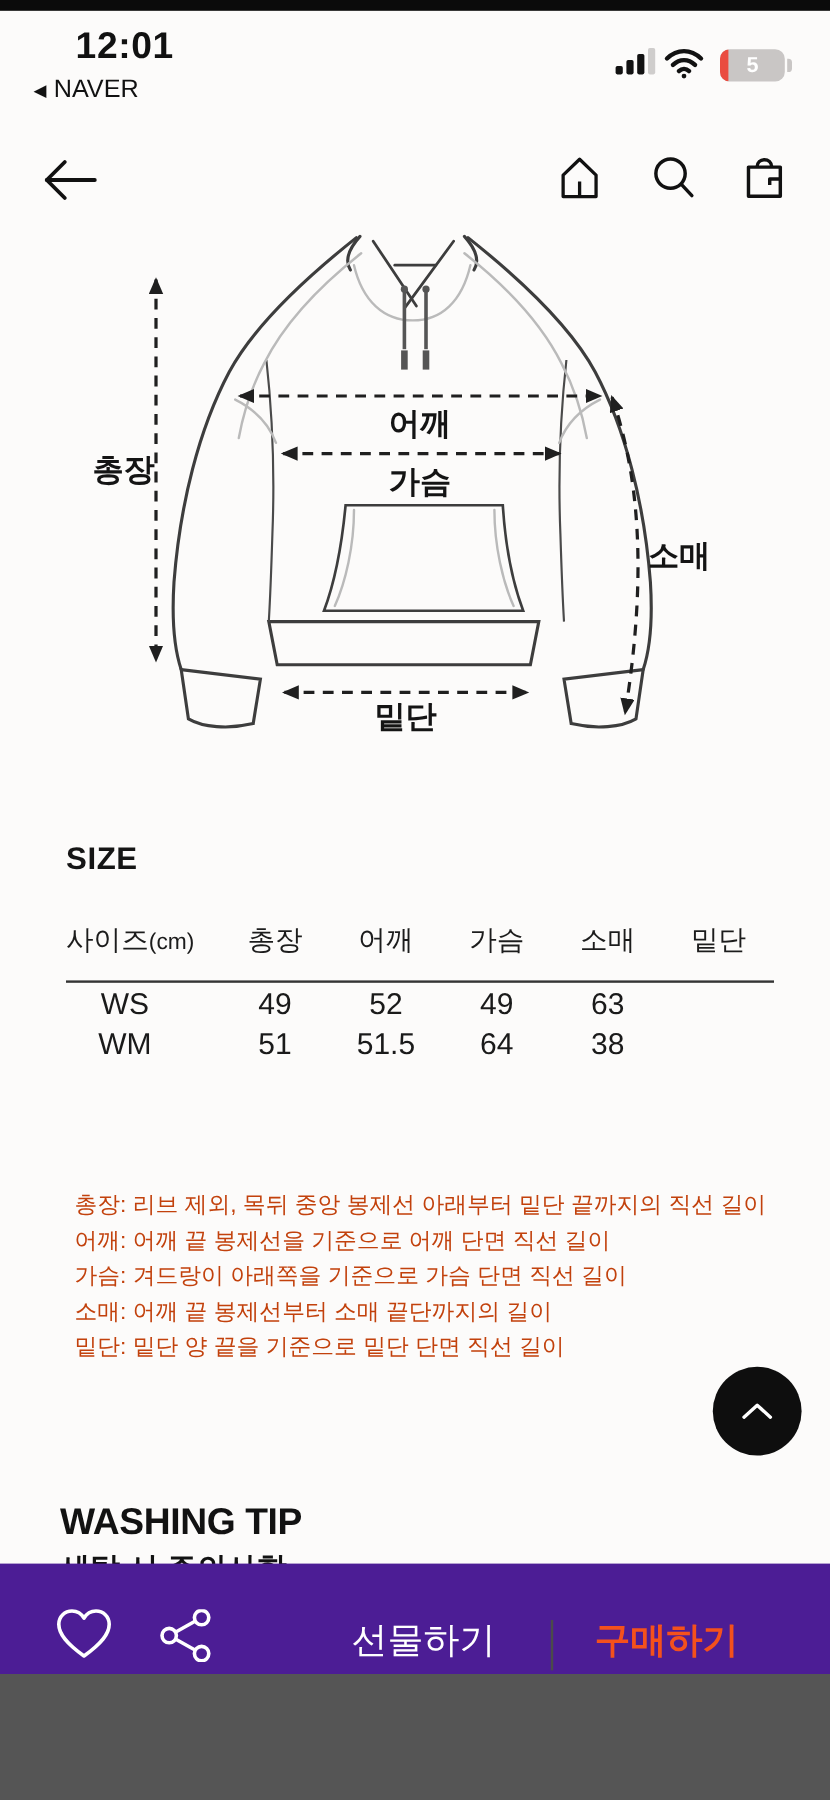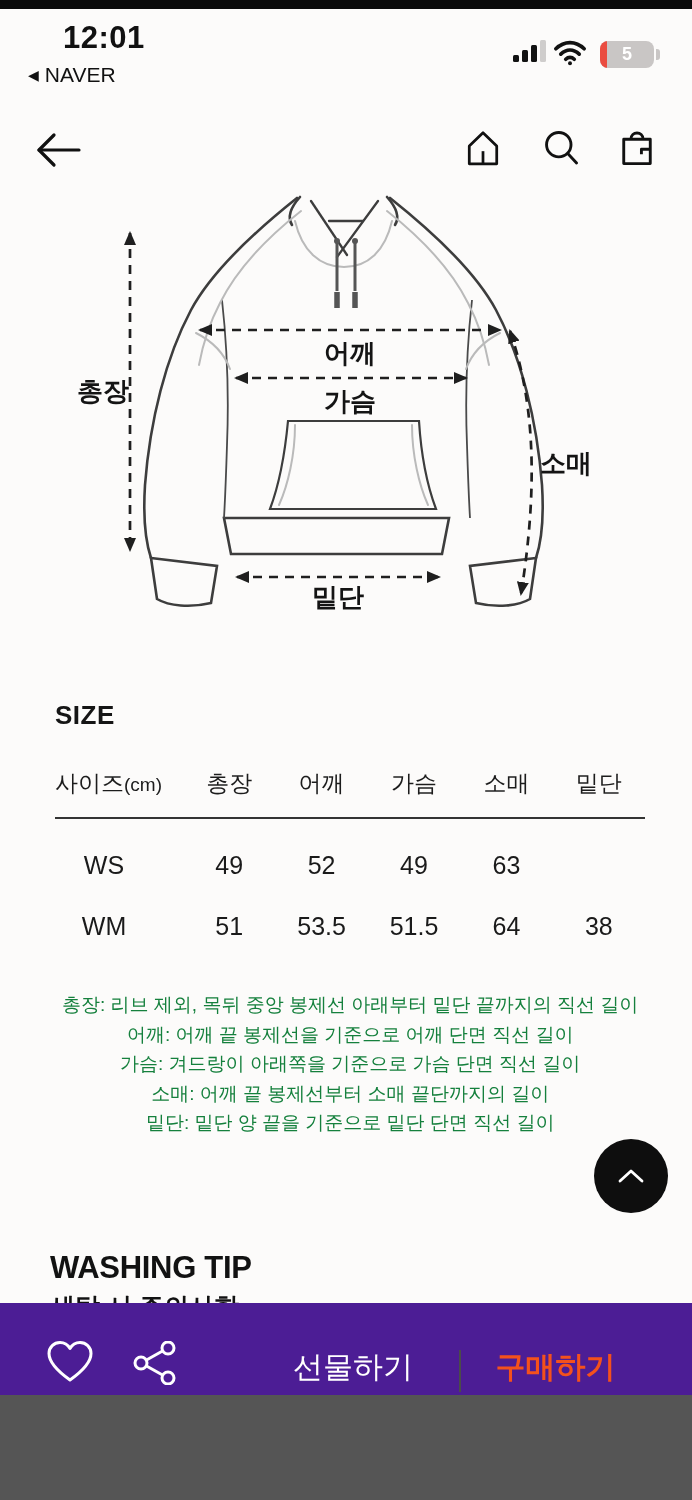--- a/index.html
+++ b/index.html
@@ -34,25 +34,25 @@
 
   
   .size-head { position:absolute; left:55px; top:700px; font-size:26px; font-weight:700; color:#151515; letter-spacing:.5px; }
   .size-table { position:absolute; left:55px; top:768px; width:590px; }
   .st-row { display:grid; grid-template-columns:128px 1fr 1fr 1fr 1fr 1fr; align-items:baseline; }
   .st-row > div { text-align:center; }
   .st-header { padding-bottom:18px; border-bottom:2px solid #343434; }
   .st-header > div { font-size:23px; color:#1c1c1c; font-weight:500; }
   .st-header .c-first { text-align:left; }
   .st-header .unit { font-size:19px; font-weight:400; }
-  .st-body .st-row > div { font-size:25px; color:#1a1a1a; font-weight:500; padding-top:16px;margin-top:16px; }
+  .st-body .st-row > div { font-size:25px; color:#1a1a1a; font-weight:500; padding-top:4px; }
   .st-body .st-row .c-first { text-align:center; padding-right:30px; }
 
   .disclaimer { position:absolute; left:62px; top:948px; font-size:19px; color:#353535; font-weight:500; }
-  .m-notes { position:absolute; left:62px; top:990px; font-size:19px; color:#15803d; line-height:29.5px; font-weight:500;text-align:center; }
+  .m-notes { position:absolute; left:62px; top:990px; font-size:19px; color:#c2410c; line-height:29.5px; font-weight:500; }
 
   
   .scrolltop { position:absolute; left:594px; top:1139px; width:74px; height:74px; border-radius:50%;
                background:#0e0e0e; display:flex; align-items:center; justify-content:center; cursor:pointer; }
 
   .wash-title { position:absolute; left:50px; top:1250px; font-size:31px; font-weight:800; color:#121212; letter-spacing:-.3px; }
   .wash-sub   { position:absolute; left:50px; top:1290px; font-size:25px; font-weight:700; color:#121212; }
 
   
   .bottombar { position:absolute; left:0; top:1303px; width:100%; height:197px; background:#4c1d95; }
@@ -206,21 +206,20 @@
       <div class="st-row">
         <div class="c-first">WS</div>
         <div>49</div>
         <div>52</div>
         <div>49</div>
         <div>63</div>
       </div>
       <div class="st-row">
         <div class="c-first">WM</div>
         <div>51</div>
-        <div>53.5</div>
         <div>51.5</div>
         <div>64</div>
         <div>38</div>
       </div>
     </div>
   </div>
 
 
   <div class="m-notes">
     <div>총장: 리브 제외, 목뒤 중앙 봉제선 아래부터 밑단 끝까지의 직선 길이</div>

